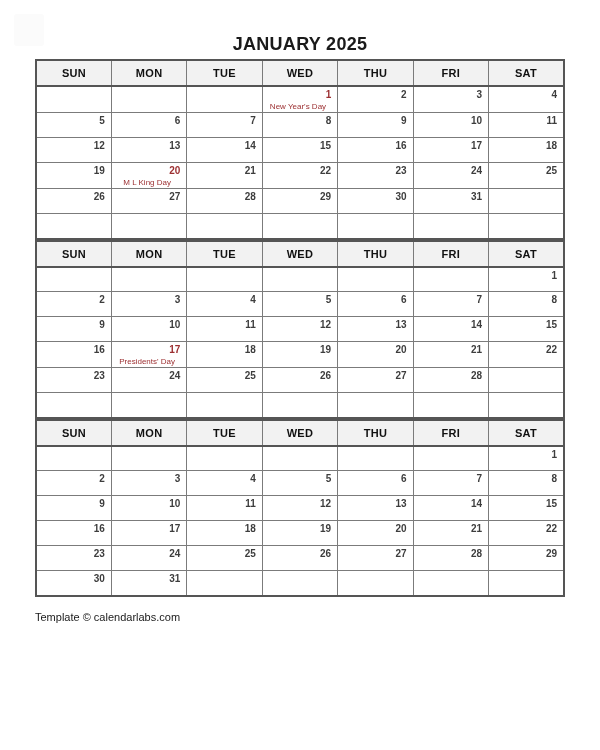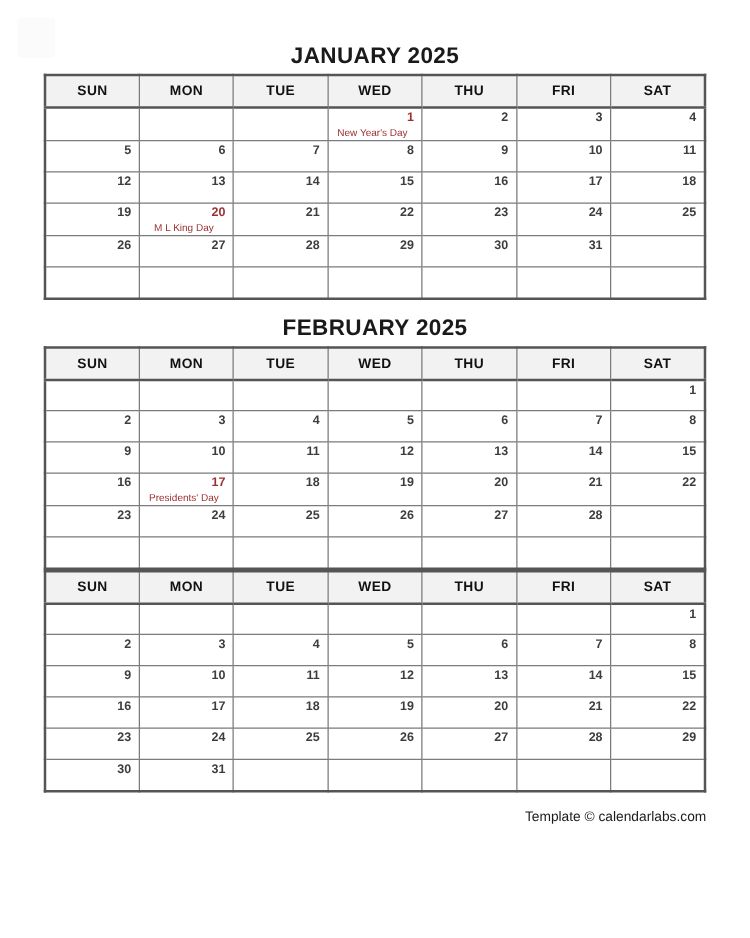--- a/index.html
+++ b/index.html
@@ -68,21 +68,21 @@
   .holiday-name {
     display: block;
     text-align: center;
     font-size: 8px;
     font-weight: normal;
     color: var(--holiday-red, #9c2f31);
     margin-top: 1px;
     white-space: nowrap;
   }
   .footer {
-    text-align: right;
+    text-align: left;
     font-size: 11px;
     color: #1a1a1a;
     margin-top: 14px;
   }
 </style>
 </head>
 <body>
 
 <div class="watermark"></div>
 
@@ -154,21 +154,20 @@
               <td></td>
               <td></td>
               <td></td>
               <td></td>
               <td></td>
             </tr>
           </tbody>
         </table>
       </section>
       <section class="month">
-        <div class="month-title">FEBRUARY 2025</div>
         <table class="grid">
           <thead>
             <tr>
               <th>SUN</th>
               <th>MON</th>
               <th>TUE</th>
               <th>WED</th>
               <th>THU</th>
               <th>FRI</th>
               <th>SAT</th>

